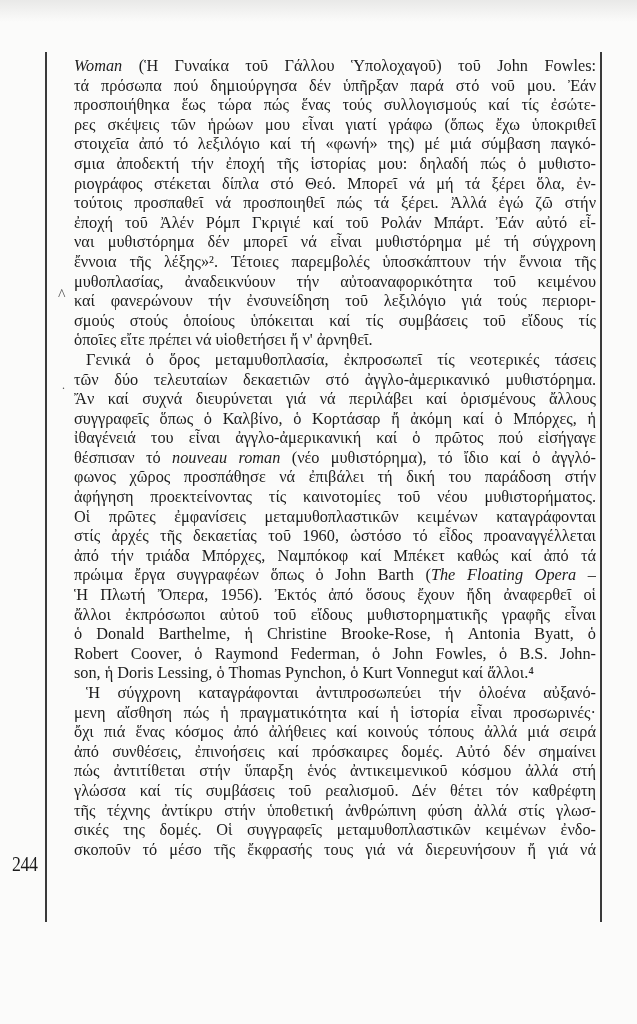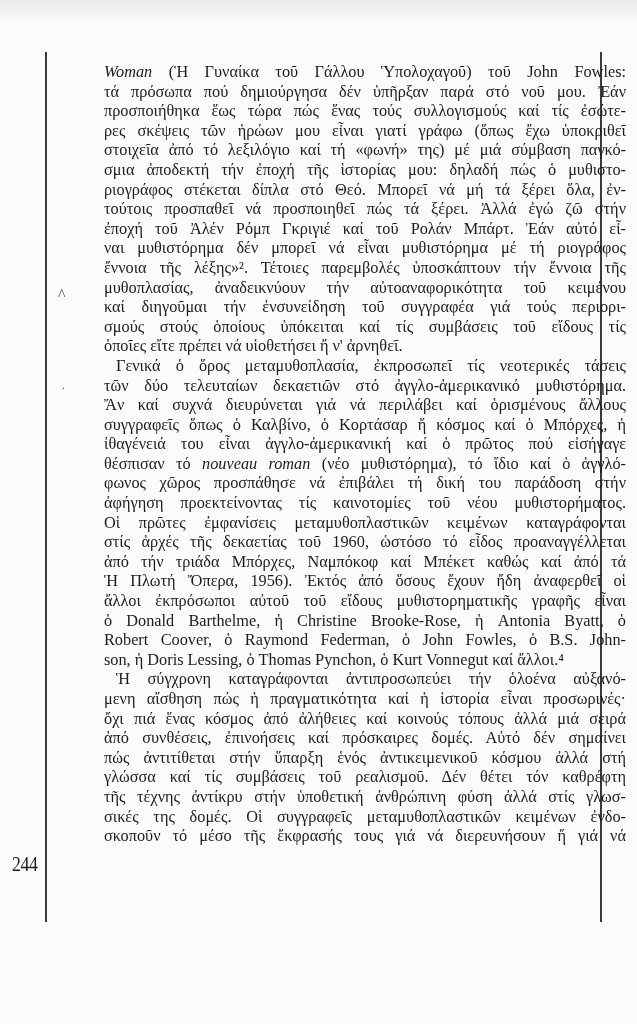--- a/index.html
+++ b/index.html
@@ -13,22 +13,22 @@
     position:absolute; left:0; top:0; width:637px; height:22px;
     background:linear-gradient(#e9e9e8, #fbfbfa);
   }
   .rule-left { position:absolute; left:45px; top:52px; width:1.5px; height:870px; background:#3a3a3a; }
   .rule-right { position:absolute; left:600px; top:52px; width:1.5px; height:870px; background:#3a3a3a; }
   .page-number {
     position:absolute; left:12px; top:852px; font-size:21px; letter-spacing:-0.5px;
     transform:scaleX(0.85); transform-origin:left top;
   }
   .text {
-    position:absolute; left:74px; top:62px; width:522px;
-    font-size:16.3px; line-height:19.6px;margin-left:30px;
+    position:absolute; left:74px; top:56px; width:522px;
+    font-size:16.3px; line-height:19.6px;
   }
   .line {
     display:block; white-space:nowrap; text-align:justify; text-align-last:justify;
     height:19.6px; overflow:visible;
   }
   .line.last { text-align-last:left; }
   .indent { padding-left:12px; }
   .caret-mark { position:absolute; left:58px; top:286px; font-size:16px; color:#555; }
   .dot-mark { position:absolute; left:62px; top:378px; font-size:12px; color:#555; }
   i { font-style:italic; }
@@ -48,39 +48,40 @@
     <div>
       <span class="line"><i>Woman</i> (Ἡ Γυναίκα τοῦ Γάλλου Ὑπολοχαγοῦ) τοῦ John Fowles:</span>
       <span class="line">τά πρόσωπα πού δημιούργησα δέν ὑπῆρξαν παρά στό νοῦ μου. Ἐάν</span>
       <span class="line">προσποιήθηκα ἕως τώρα πώς ἕνας τούς συλλογισμούς καί τίς ἐσώτε-</span>
       <span class="line">ρες σκέψεις τῶν ἡρώων μου εἶναι γιατί γράφω (ὅπως ἔχω ὑποκριθεῖ</span>
       <span class="line">στοιχεῖα ἀπό τό λεξιλόγιο καί τή «φωνή» της) μέ μιά σύμβαση παγκό-</span>
       <span class="line">σμια ἀποδεκτή τήν ἐποχή τῆς ἱστορίας μου: δηλαδή πώς ὁ μυθιστο-</span>
       <span class="line">ριογράφος στέκεται δίπλα στό Θεό. Μπορεῖ νά μή τά ξέρει ὅλα, ἐν-</span>
       <span class="line">τούτοις προσπαθεῖ νά προσποιηθεῖ πώς τά ξέρει. Ἀλλά ἐγώ ζῶ στήν</span>
       <span class="line">ἐποχή τοῦ Ἀλέν Ρόμπ Γκριγιέ καί τοῦ Ρολάν Μπάρτ. Ἐάν αὐτό εἶ-</span>
-      <span class="line">ναι μυθιστόρημα δέν μπορεῖ νά εἶναι μυθιστόρημα μέ τή ριογράφος</span>
+      <span class="line">ναι μυθιστόρημα δέν μπορεῖ νά εἶναι μυθιστόρημα μέ τή σύγχρονη</span>
       <span class="line">ἔννοια τῆς λέξης»². Τέτοιες παρεμβολές ὑποσκάπτουν τήν ἔννοια τῆς</span>
       <span class="line">μυθοπλασίας, ἀναδεικνύουν τήν αὐτοαναφορικότητα τοῦ κειμένου</span>
-      <span class="line">καί διηγοῦμαι τήν ἐνσυνείδηση τοῦ συγγραφέα γιά τούς περιορι-</span>
+      <span class="line">καί φανερώνουν τήν ἐνσυνείδηση τοῦ λεξιλόγιο γιά τούς περιορι-</span>
       <span class="line">σμούς στούς ὁποίους ὑπόκειται καί τίς συμβάσεις τοῦ εἴδους τίς</span>
       <span class="line last">ὁποῖες εἴτε πρέπει νά υἱοθετήσει ἤ ν' ἀρνηθεῖ.</span>
     </div>
     <div>
       <span class="line indent">Γενικά ὁ ὅρος μεταμυθοπλασία, ἐκπροσωπεῖ τίς νεοτερικές τάσεις</span>
       <span class="line">τῶν δύο τελευταίων δεκαετιῶν στό ἀγγλο-ἀμερικανικό μυθιστόρημα.</span>
       <span class="line">Ἄν καί συχνά διευρύνεται γιά νά περιλάβει καί ὁρισμένους ἄλλους</span>
-      <span class="line">συγγραφεῖς ὅπως ὁ Καλβίνο, ὁ Κορτάσαρ ἤ κόσμος καί ὁ Μπόρχες, ἡ</span>
+      <span class="line">συγγραφεῖς ὅπως ὁ Καλβίνο, ὁ Κορτάσαρ ἤ ἀκόμη καί ὁ Μπόρχες, ἡ</span>
       <span class="line">ἰθαγένειά του εἶναι ἀγγλο-ἀμερικανική καί ὁ πρῶτος πού εἰσήγαγε</span>
       <span class="line">θέσπισαν τό <i>nouveau roman</i> (νέο μυθιστόρημα), τό ἴδιο καί ὁ ἀγγλό-</span>
       <span class="line">φωνος χῶρος προσπάθησε νά ἐπιβάλει τή δική του παράδοση στήν</span>
       <span class="line">ἀφήγηση προεκτείνοντας τίς καινοτομίες τοῦ νέου μυθιστορήματος.</span>
       <span class="line">Οἱ πρῶτες ἐμφανίσεις μεταμυθοπλαστικῶν κειμένων καταγράφονται</span>
       <span class="line">στίς ἀρχές τῆς δεκαετίας τοῦ 1960, ὡστόσο τό εἶδος προαναγγέλλεται</span>
       <span class="line">ἀπό τήν τριάδα Μπόρχες, Ναμπόκοφ καί Μπέκετ καθώς καί ἀπό τά</span>
+      <span class="line">πρώιμα ἔργα συγγραφέων ὅπως ὁ John Barth (<i>The Floating Opera</i> –</span>
       <span class="line">Ἡ Πλωτή Ὄπερα, 1956). Ἐκτός ἀπό ὅσους ἔχουν ἤδη ἀναφερθεῖ οἱ</span>
       <span class="line">ἄλλοι ἐκπρόσωποι αὐτοῦ τοῦ εἴδους μυθιστορηματικῆς γραφῆς εἶναι</span>
       <span class="line">ὁ Donald Barthelme, ἡ Christine Brooke-Rose, ἡ Antonia Byatt, ὁ</span>
       <span class="line">Robert Coover, ὁ Raymond Federman, ὁ John Fowles, ὁ B.S. John-</span>
       <span class="line last">son, ἡ Doris Lessing, ὁ Thomas Pynchon, ὁ Kurt Vonnegut καί ἄλλοι.⁴</span>
     </div>
     <div>
       <span class="line indent">Ἡ σύγχρονη καταγράφονται ἀντιπροσωπεύει τήν ὁλοένα αὐξανό-</span>
       <span class="line">μενη αἴσθηση πώς ἡ πραγματικότητα καί ἡ ἱστορία εἶναι προσωρινές·</span>
       <span class="line">ὄχι πιά ἕνας κόσμος ἀπό ἀλήθειες καί κοινούς τόπους ἀλλά μιά σειρά</span>

